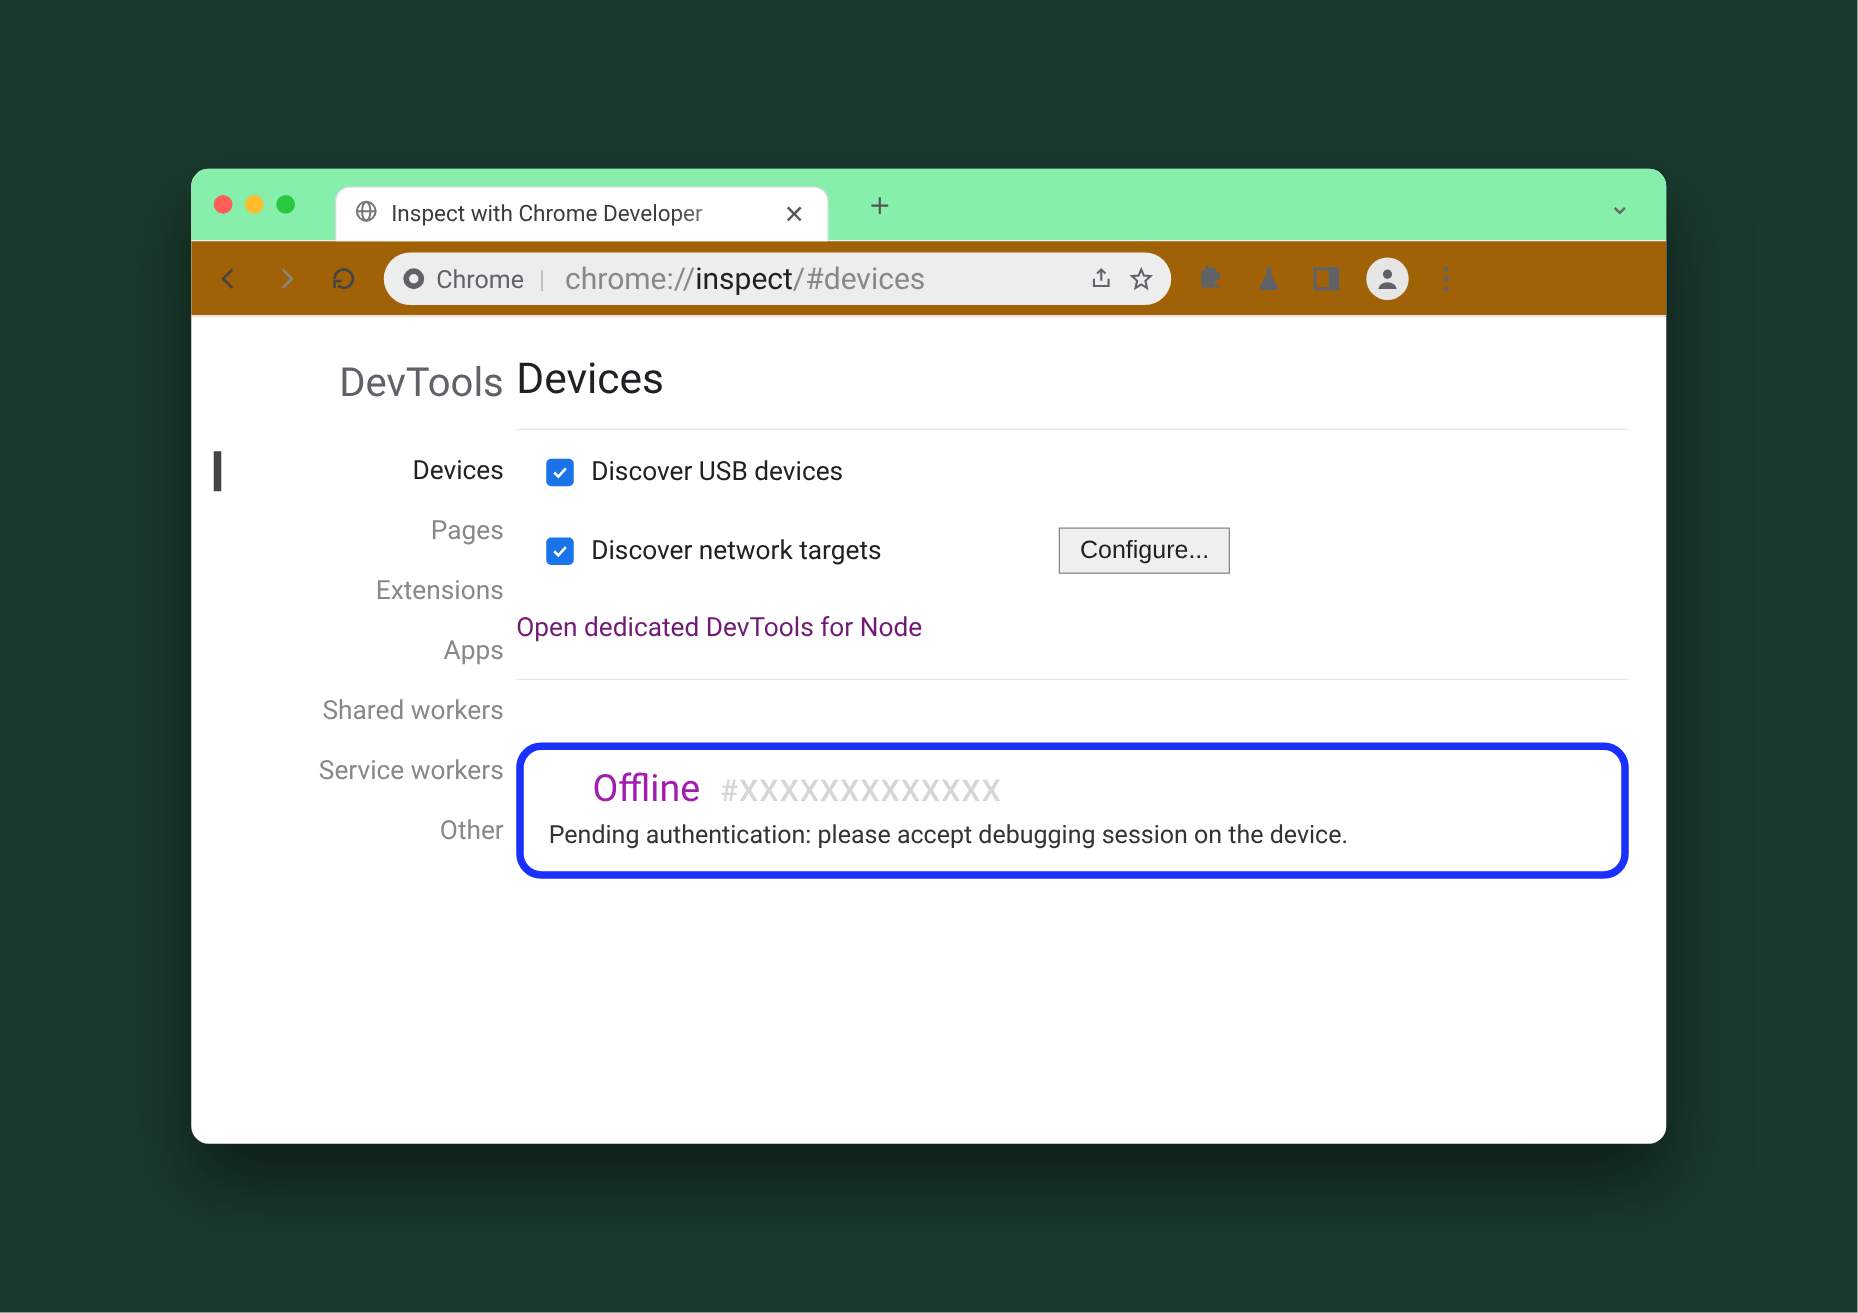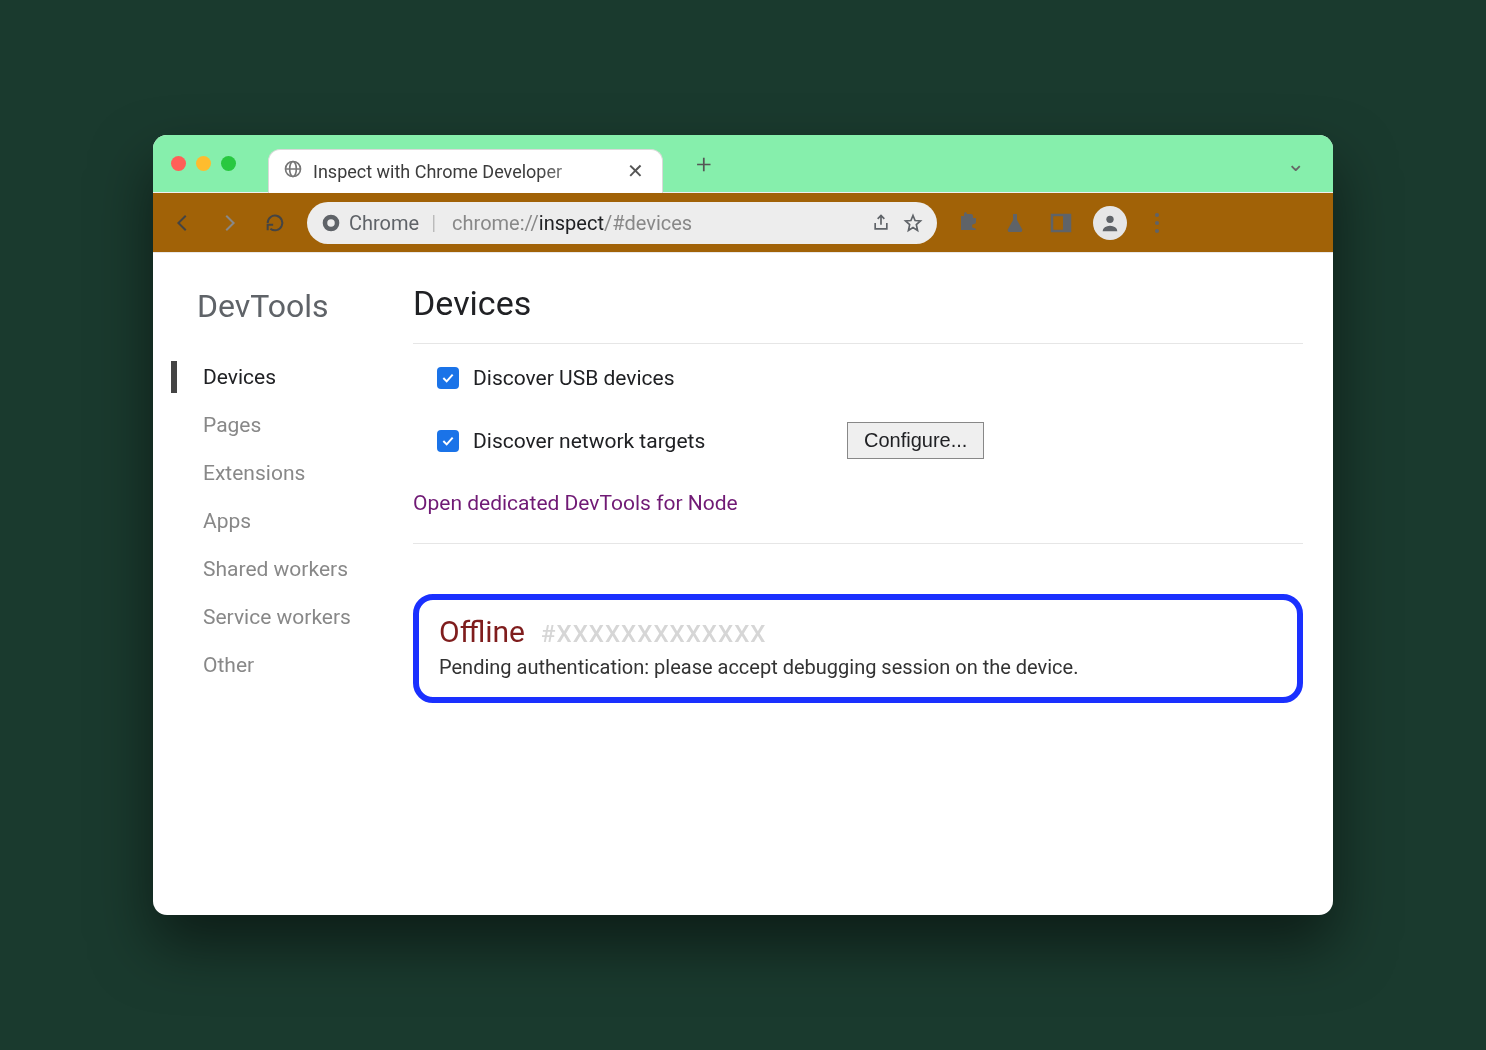--- a/index.html
+++ b/index.html
@@ -84,21 +84,21 @@
     background: #ededed;
     border-radius: 21px;
     display: flex;
     align-items: center;
     padding: 0 14px;
     gap: 12px;
     max-width: 630px;
   }
   .chrome-chip { display: flex; align-items: center; gap: 8px; color: #5f6368; font-size: 20px; }
   .chrome-chip .divider { color: #bbb; margin: 0 4px; }
-  .url { font-size: 20px; color: #202124; }
+  .url { font-size: 24px; color: #202124; }
   .url .dim { color: #888; }
   .addr-spacer { flex: 1; }
   .addr-icon { color: #5f6368; display:flex; align-items:center; }
   .addr-icon svg { width: 20px; height: 20px; }
   .tool-icon { color: #5f6368; display:flex; align-items:center; justify-content:center; width:28px; }
   .tool-icon svg { width: 24px; height: 24px; }
   .avatar { width: 34px; height: 34px; border-radius: 50%; background: #e6e6e6; display:flex; align-items:center; justify-content:center; }
   .avatar svg { width: 22px; height: 22px; fill:#5f6368; }
   .kebab { display:flex; flex-direction:column; gap:4px; align-items:center; justify-content:center; width:24px; }
   .kebab span { width:4px; height:4px; background:#5f6368; border-radius:50%; }
@@ -106,20 +106,21 @@
   .content {
     flex: 1;
     display: flex;
     padding: 24px 30px 30px 0;
     overflow: hidden;
     position: relative;
   }
   .sidebar {
     width: 250px;
     padding: 10px 0 0 38px;
+    text-align: right;
   }
   .sidebar-title {
     font-size: 32px;
     color: #5f6368;
     font-weight: 400;
     margin-bottom: 28px;
     padding-left: 6px;
   }
   .side-item {
     font-size: 21px;
@@ -175,21 +176,21 @@
     cursor: pointer;
   }
   .link { color: #701a75; font-size: 21px; cursor: pointer; margin-bottom: 18px; display:inline-block;text-align:right; }
   .hr2 { border: none; border-top: 1px solid #e6e6e6; margin: 10px 0 50px 0; }
   .callout {
     border: 6px solid #1a30ff;
     border-radius: 20px;
     padding: 14px 20px 18px 20px;
   }
   .offline-line { display:flex; align-items:baseline; gap:16px; }
-  .offline { font-size: 30px; color: #7f1d1d; font-weight: 400; }
+  .offline { font-size: 30px; color: #a21caf; font-weight: 400; margin-left: 35px; }
   .hash { font-size: 24px; color: #d6d6d6; font-weight: 500; letter-spacing: 1px; }
   .pending { font-size: 20px; color: #333; margin-top: 6px; }
 </style>
 </head>
 <body>
 
 <div class="window">
 
   <div class="titlebar">
     <div class="traffic-lights">

